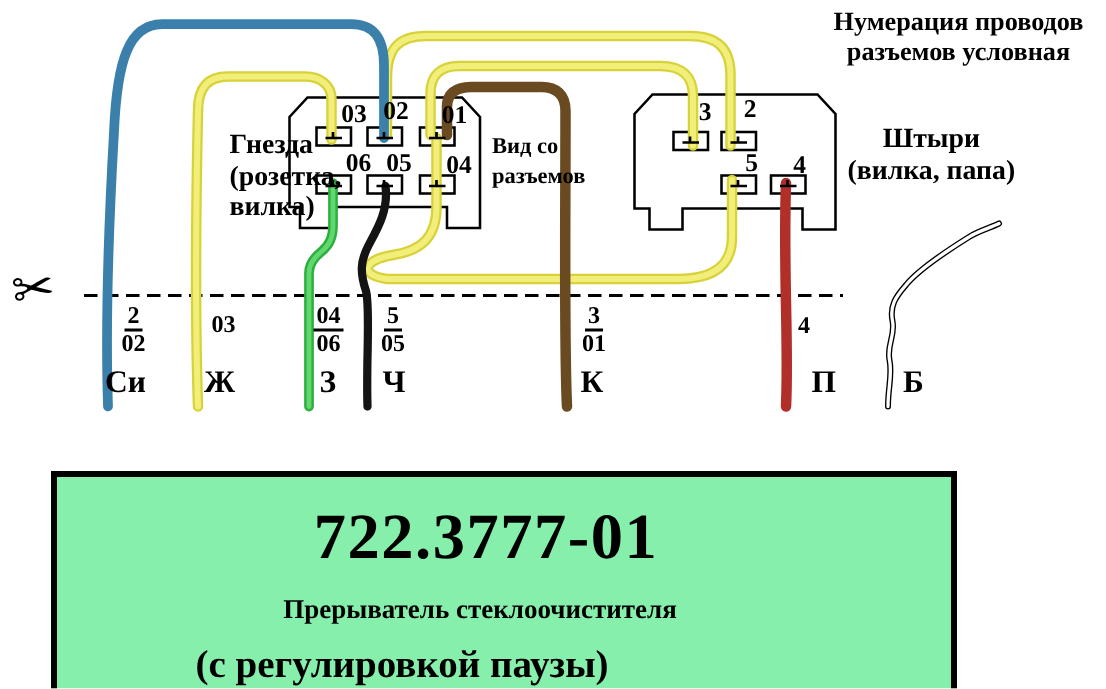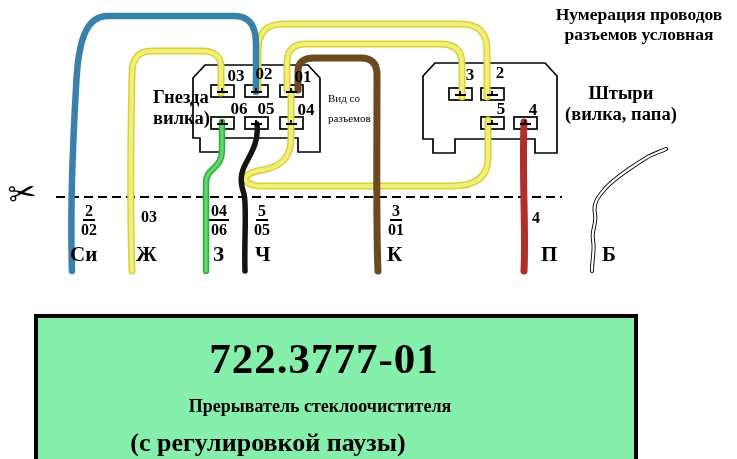--- a/index.html
+++ b/index.html
@@ -2,21 +2,21 @@
 <html><head>
 <meta charset="utf-8">
 <style>
   html,body{margin:0;padding:0;background:#fff;}
   .stage{position:relative;width:737px;height:459px;background:#fff;overflow:hidden;
          font-family:"Liberation Serif",serif;color:#000;}
   .stage svg{position:absolute;left:0;top:0;}
   .abs{position:absolute;}
   .note{font-size:17.5px;line-height:19.5px;text-align:center;font-weight:700;}
   .blocklbl{font-size:18.5px;line-height:20.5px;font-weight:700;}
-  .viewlbl{font-size:11px;line-height:20px;font-weight:400;}
+  .viewlbl{font-size:15px;line-height:20px;font-weight:700;}
   .pinlbl{position:absolute;transform:translateX(-50%);font-size:17px;font-weight:700;line-height:17px;}
   .frac{position:absolute;transform:translateX(-50%);text-align:center;
         font-size:16px;line-height:17px;font-weight:700;}
   .frac .num{display:inline-block;border-bottom:2px solid #000;padding:0 2px;}
   .frac .den{display:block;}
   .single{position:absolute;transform:translateX(-50%);font-size:16px;font-weight:700;}
   .wletter{position:absolute;font-size:21px;font-weight:700;line-height:22px;}
   .scissors{position:absolute;left:8px;top:176px;font-size:34px;line-height:34px;
             font-family:"DejaVu Sans",sans-serif;transform:rotate(-8deg);}
   .devbox{position:absolute;left:34px;top:273px;width:604px;height:172px;
@@ -100,20 +100,21 @@
 
   <div class="scissors">✂</div>
 
   <div class="abs note" style="left:538px;top:5px;width:202px;">
     <div>Нумерация проводов</div>
     <div>разъемов условная</div>
   </div>
 
   <div class="abs blocklbl" style="left:121px;top:87px;margin-left:32px;">
     <div>Гнезда</div>
+    <div>(розетка,</div>
     <div>вилка)</div>
   </div>
 
   <div class="abs viewlbl" style="left:328px;top:88px;">
     <div>Вид со</div>
     <div>разъемов</div>
   </div>
 
   <div class="abs blocklbl" style="left:565px;top:83px;text-align:center;">
     <div>Штыри</div>

